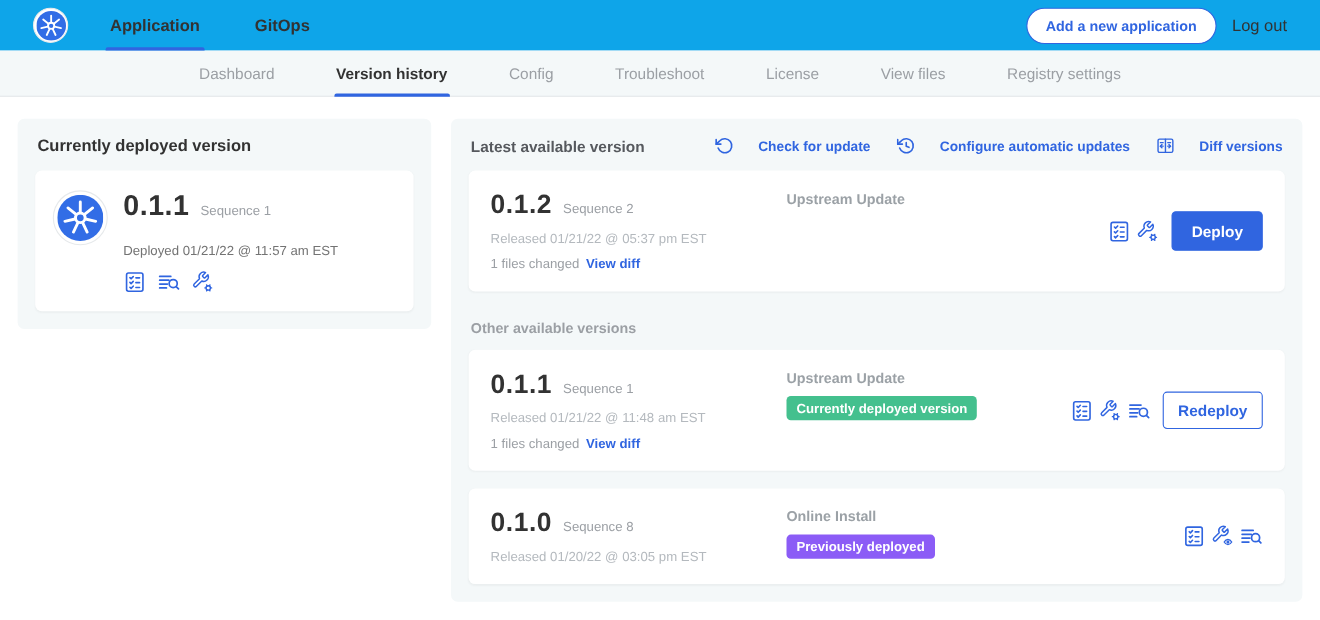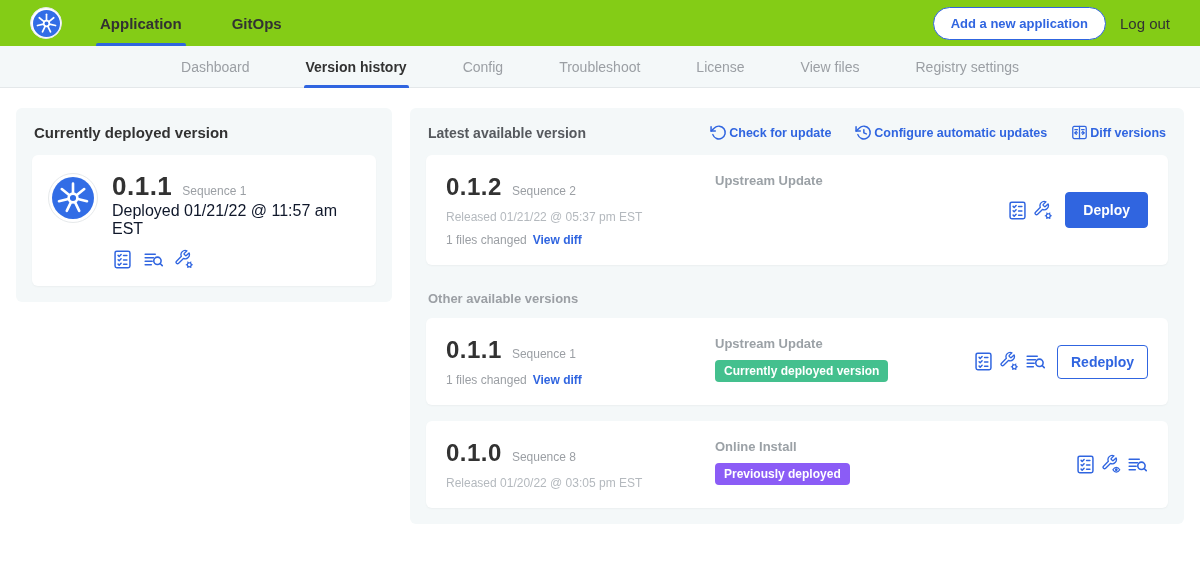--- a/index.html
+++ b/index.html
@@ -4,21 +4,21 @@
 <style>
   * { box-sizing: border-box; margin: 0; padding: 0; }
   html,body { width:1200px; height:564px; overflow:hidden; }
   body {
     font-family: "Liberation Sans", sans-serif;
     background:#ffffff;
     color:#323232;
   }
   
   .topnav {
-    height:46px; background:#84cc16;
+    height:46px; background:#0ea5e9;
     display:flex; align-items:center;
     padding:0 30px;
   }
   .logo-ring {
     width:32px; height:32px; border-radius:50%;
     border:1px solid #e6e9eb; display:flex; align-items:center; justify-content:center;
     background:#fff;
   }
   .logo-ring svg { width:27px; height:27px; display:block; }
   .topnav-tabs { display:flex; height:46px; margin-left:34px; }
@@ -67,30 +67,30 @@
   }
   .big-logo-ring {
     width:50px; height:50px; border-radius:50%; flex:none;
     border:1px solid #e6e9eb; display:flex; align-items:center; justify-content:center;
     background:#fff; margin-top:2px;
   }
   .big-logo-ring svg { width:42px; height:42px; display:block; }
   .ver-row { display:flex; align-items:baseline; gap:10px; }
   .ver-big { font-size:26px; font-weight:bold; color:#323232; letter-spacing:.5px; }
   .seq { font-size:12px; color:#9b9fa4; }
-  .deployed-at { font-size:16px; color:#0f172a; margin-top:0; }
+  .deployed-at { font-size:12px; color:#737373; margin-top:19px; }
   .icon-row { display:flex; align-items:center; gap:10px; margin-top:11px; }
   .icon { width:21px; height:21px; color:#3065e0; cursor:pointer; display:block; }
 
   
   .updates-panel { flex:1; padding:14px 16px 16px; }
   .updates-header { display:flex; align-items:center; justify-content:space-between; margin:2px 2px 14px; }
   .updates-title { font-size:14px; font-weight:bold; color:#56595e; }
   .updates-actions { display:flex; align-items:center; gap:24px; }
-  .action-link { display:flex; align-items:center; gap:2px; color:#3065e0; font-size:12.5px; font-weight:bold; cursor:pointer; }
+  .action-link { display:flex; align-items:center; gap:22px; color:#3065e0; font-size:12.5px; font-weight:bold; cursor:pointer; }
   .action-link svg { width:17px; height:17px; }
 
   .version-card {
     background:#fff; border-radius:6px; padding:18px 20px;
     display:flex; box-shadow:0 1px 2px rgba(0,0,0,.04);
   }
   .v-left { width:265px; flex:none; }
   .v-ver-row { display:flex; align-items:baseline; gap:10px; }
   .v-ver { font-size:24px; font-weight:bold; color:#323232; letter-spacing:.5px; }
   .v-released { font-size:12px; color:#b4b9be; margin-top:9px; }
@@ -343,20 +343,21 @@
     </div>
 
     <h3 class="other-title">Other available versions</h3>
 
     <div class="version-card card-gap">
       <div class="v-left">
         <div class="v-ver-row">
           <span class="v-ver">0.1.1</span>
           <span class="seq">Sequence 1</span>
         </div>
+        <div class="v-released">Released 01/21/22 @ 11:48 am EST</div>
         <div class="v-files">
           <span>1 files changed</span><span class="view-diff">View diff</span>
         </div>
       </div>
       <div class="v-mid">
         <div class="v-source">Upstream Update</div>
         <span class="badge badge-green">Currently deployed version</span>
       </div>
       <div class="v-right">
         <svg class="icon">

